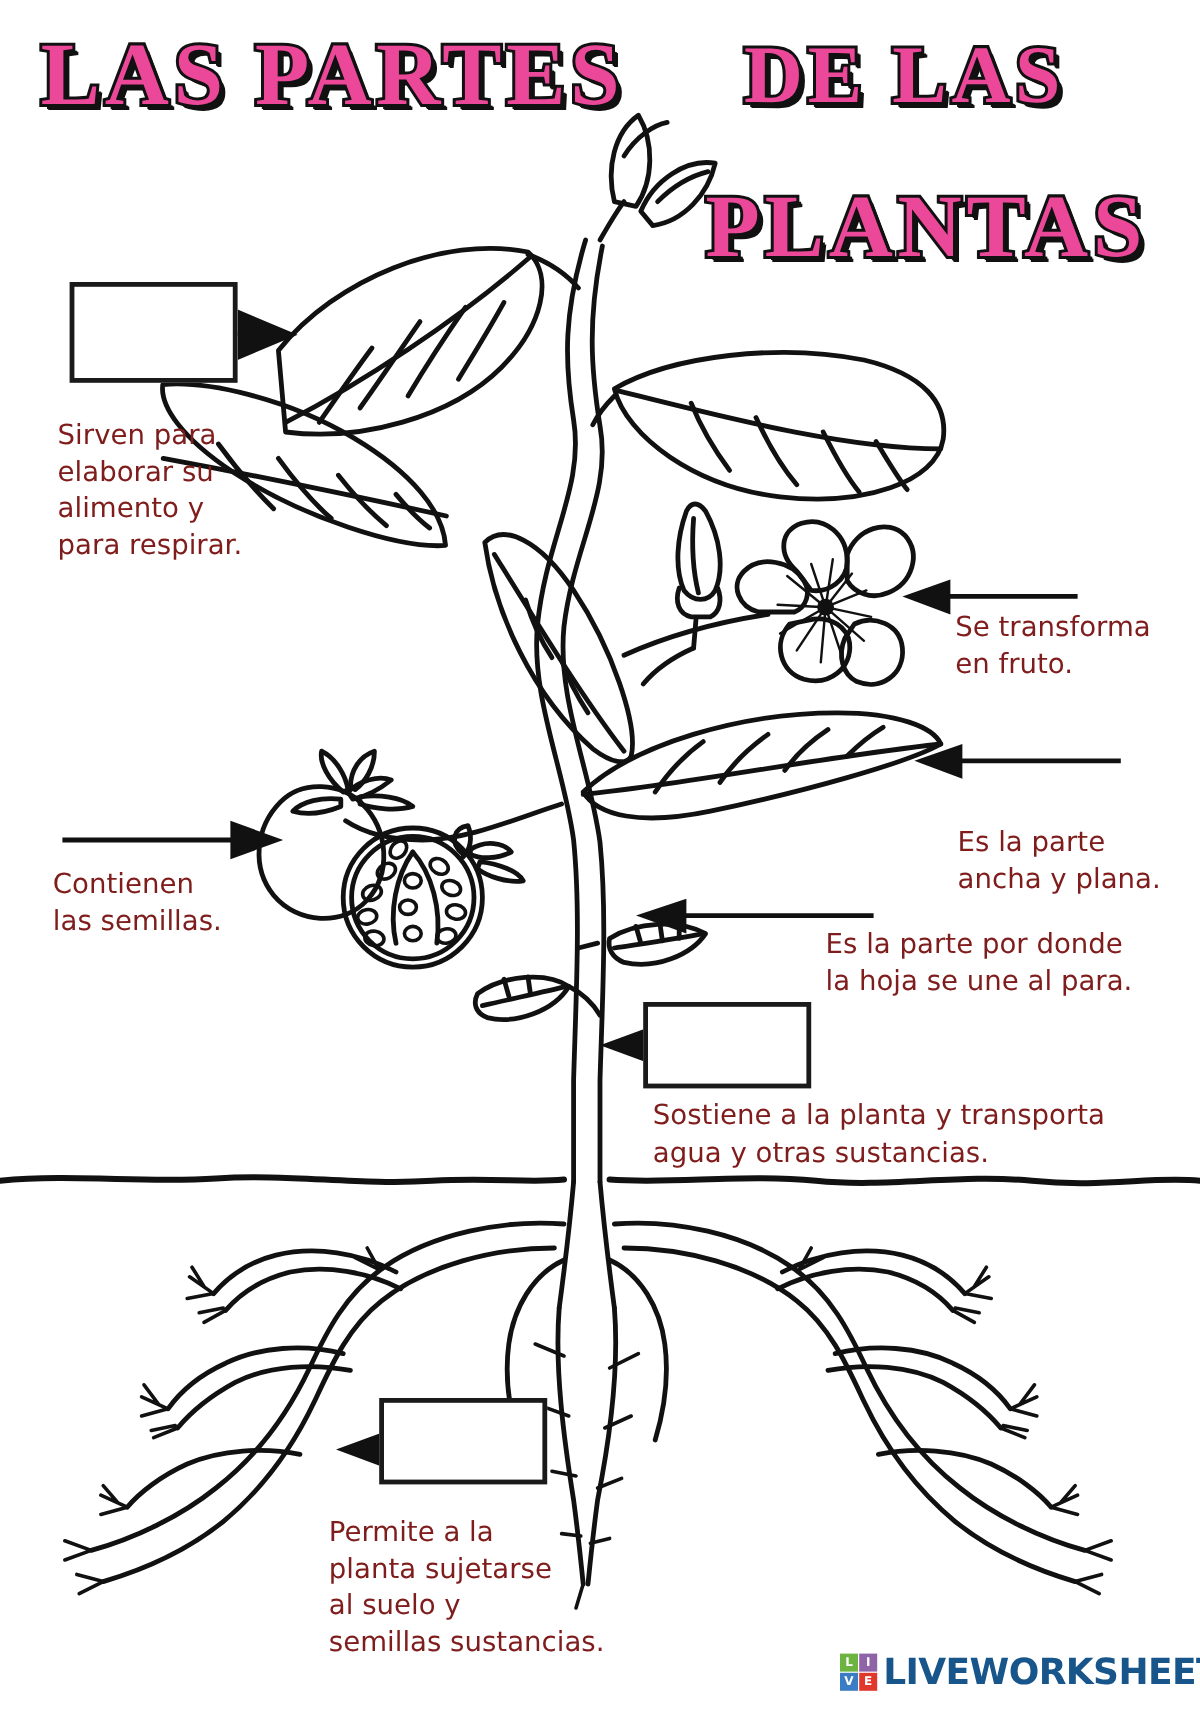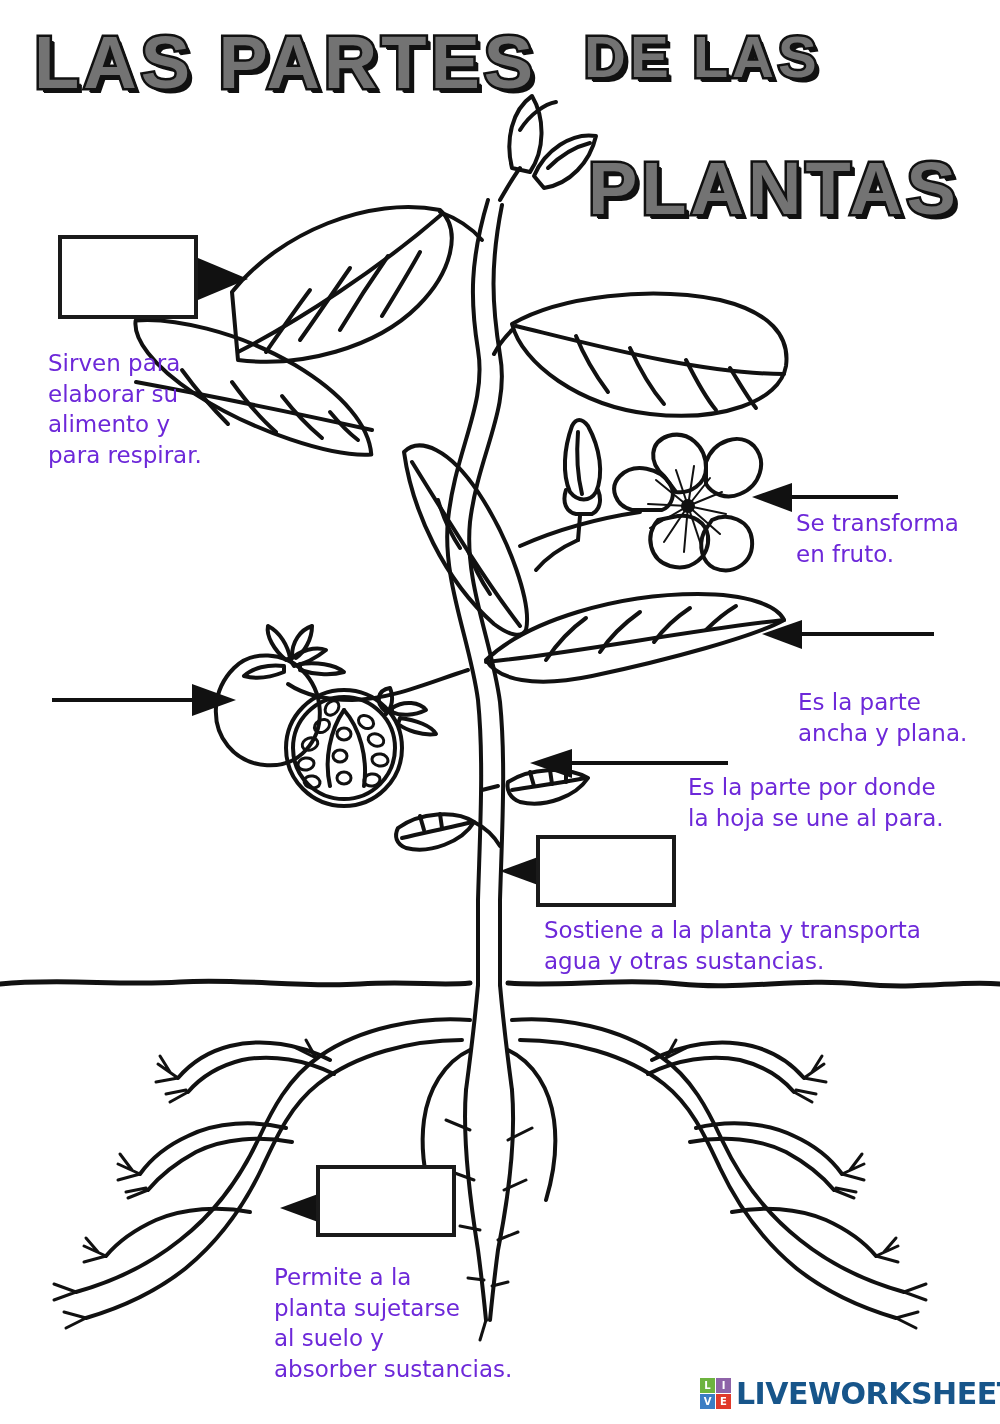--- a/index.html
+++ b/index.html
@@ -18,42 +18,42 @@
 
   #sheet {
     position: absolute;
     inset: 0;
     background: #ffffff;
   }
 
   
   .title-line {
     position: absolute;
-    font-family: Liberation Sans, sans-serif;
+    font-family: Liberation Serif, serif;
     font-weight: 700;
     font-style: normal;
     letter-spacing: 4px;
-    color: #737373;
+    color: #ec4899;
     -webkit-text-stroke: 5px #111111;
     paint-order: stroke fill;
     text-shadow:
        4px 4px 0 #111111,
        5px 5px 0 #111111;
     white-space: nowrap;
     line-height: 1;
   }
   #title-1 {
     left: 34px;
     top: 26px;
     font-size: 74px;
   }
   #title-2 {
-    left: 584px;
+    left: 620px;
     top: 28px;
-    font-size: 58px;
+    font-size: 68px;
   }
   #title-3 {
     left: 565px;
     top: 152px;
     font-size: 74px;
     margin-left: 23px;
   }
 
   
   .answer-box {
@@ -62,21 +62,21 @@
     border: 4px solid #1a1a1a;
     box-sizing: border-box;
   }
 
   
   .caption {
     position: absolute;
     font-family: "DejaVu Sans", sans-serif;
     font-size: 23px;
     line-height: 1.33;
-    color: #6d28d9;
+    color: #7f1d1d;
     white-space: pre-line;
   }
 
   
   #art {
     position: absolute;
     left: 0;
     top: 0;
     width: 1000px;
     height: 1424px;
@@ -359,31 +359,33 @@
 elaborar su
 alimento y
 para respirar.</div>
 
   <div class="caption" style="left:796px; top:508px;">Se transforma
 en fruto.</div>
 
   <div class="caption" style="left:798px; top:655px;margin-top:32px;">Es la parte
 ancha y plana.</div>
 
+  <div class="caption" style="left:44px; top:722px;">Contienen
+las semillas.</div>
 
   <div class="caption" style="left:688px; top:772px;">Es la parte por donde
 la hoja se une al para.</div>
 
   <div class="caption" style="left:532px; top:915px;margin-left:12px;">Sostiene a la planta y transporta
 agua y otras sustancias.</div>
 
   <div class="caption" style="left:274px; top:1262px;">Permite a la
 planta sujetarse
 al suelo y
-absorber sustancias.</div>
+semillas sustancias.</div>
 
   <div id="lw-logo">
     <div id="lw-grid">
       <span class="lw-l">L</span>
       <span class="lw-i">I</span>
       <span class="lw-v">V</span>
       <span class="lw-e">E</span>
     </div>
     <div id="lw-word">LIVEWORKSHEETS</div>
   </div>

